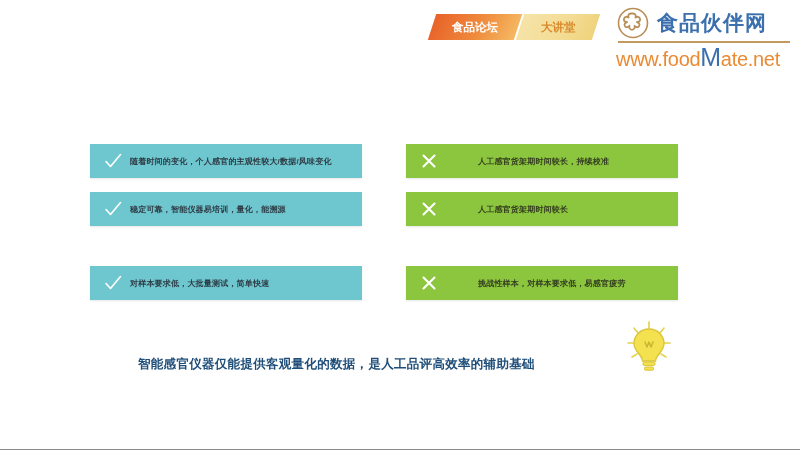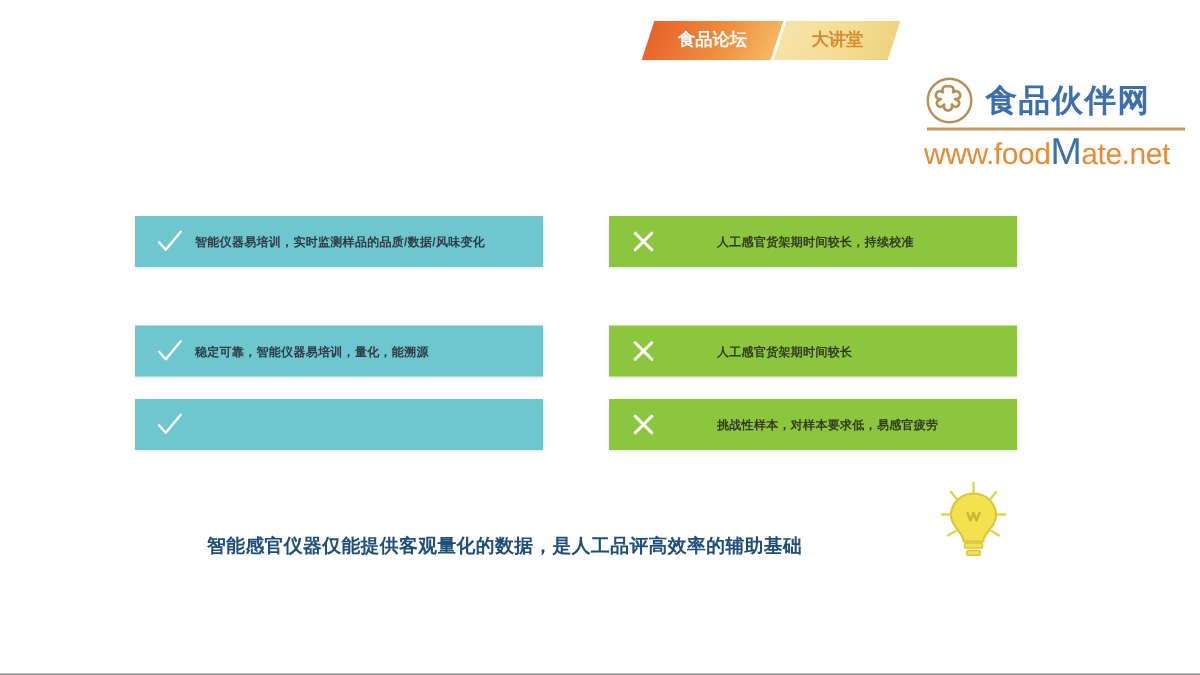--- a/index.html
+++ b/index.html
@@ -73,21 +73,20 @@
     background: linear-gradient(100deg, #f6e3a8 0%, #f3dc94 60%, #efd27c 100%);
     color: #d88b2c;
   }
 
   .logo {
     position: absolute;
     left: 616px;
     top: 6px;
     width: 178px;
     height: 62px;
-    margin-top: 44px;
   }
   .logo-top {
     position: absolute;
     left: 0;
     top: 0;
     display: flex;
     align-items: center;
     gap: 7px;
   }
   .logo-mark {
@@ -143,21 +142,21 @@
     left: 0;
     width: 272px;
     background: #6ec6cf;
   }
   .card-right {
     left: 316px;
     width: 272px;
     background: #8cc63e;
   }
   .row-0 { top: 0; }
-  .row-1 { top: 73px; align-items: center; }
+  .row-1 { top: 48px; align-items: center; }
   .row-2 { top: 122px; }
 
   .card-icon {
     flex: 0 0 auto;
     width: 26px;
     margin-left: 10px;
     display: flex;
     align-items: center;
     justify-content: center;
   }
@@ -228,38 +227,39 @@
   </div>
 
   <div class="grid">
 
     <div class="card card-left row-0">
       <span class="card-icon">
         <svg width="20" height="20" viewBox="0 0 20 20">
           <path d="M3 10.5 L7.5 15.5 L17.5 3.5" fill="none" stroke="#ffffff" stroke-width="1.6" stroke-linecap="round" stroke-linejoin="round"></path>
         </svg>
       </span>
-      <span class="card-text">智能仪器易培训，实时监测样品的品质/数据/风味变化</span>
+      <span class="card-text">随着时间的变化，个人感官的主观性较大/数据/风味变化</span>
     </div>
 
     <div class="card card-left row-1">
       <span class="card-icon">
         <svg width="20" height="20" viewBox="0 0 20 20">
           <path d="M3 10.5 L7.5 15.5 L17.5 3.5" fill="none" stroke="#ffffff" stroke-width="1.6" stroke-linecap="round" stroke-linejoin="round"></path>
         </svg>
       </span>
       <span class="card-text">稳定可靠，智能仪器易培训，量化，能溯源</span>
     </div>
 
     <div class="card card-left row-2">
       <span class="card-icon">
         <svg width="20" height="20" viewBox="0 0 20 20">
           <path d="M3 10.5 L7.5 15.5 L17.5 3.5" fill="none" stroke="#ffffff" stroke-width="1.6" stroke-linecap="round" stroke-linejoin="round"></path>
         </svg>
       </span>
+      <span class="card-text">对样本要求低，大批量测试，简单快速</span>
     </div>
 
     <div class="card card-right row-0">
       <span class="card-icon">
         <svg width="18" height="18" viewBox="0 0 18 18">
           <path d="M3.5 3.5 L14.5 14.5 M14.5 3.5 L3.5 14.5" fill="none" stroke="#ffffff" stroke-width="2.1" stroke-linecap="round"></path>
         </svg>
       </span>
       <span class="card-text">人工感官货架期时间较长，持续校准</span>
     </div>

